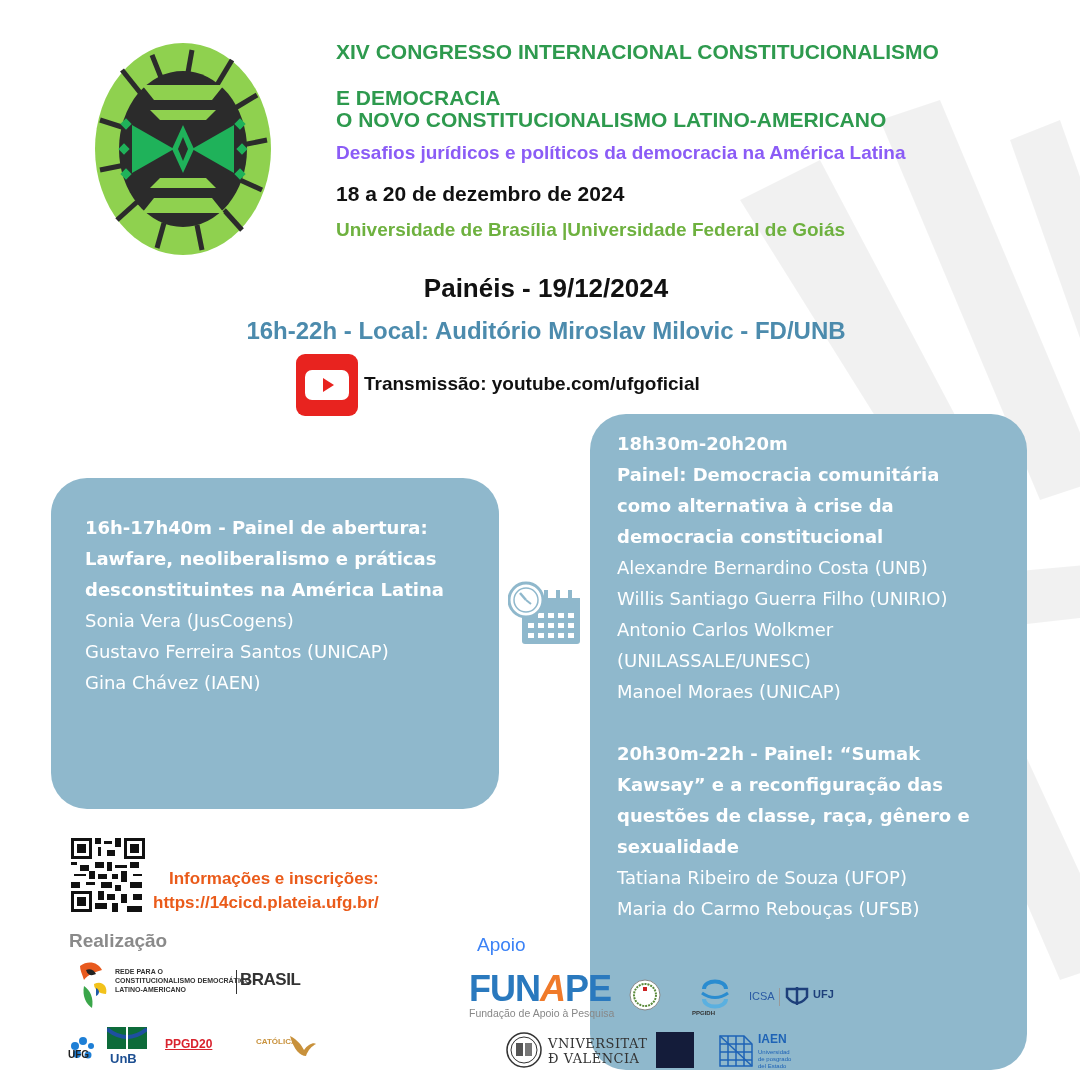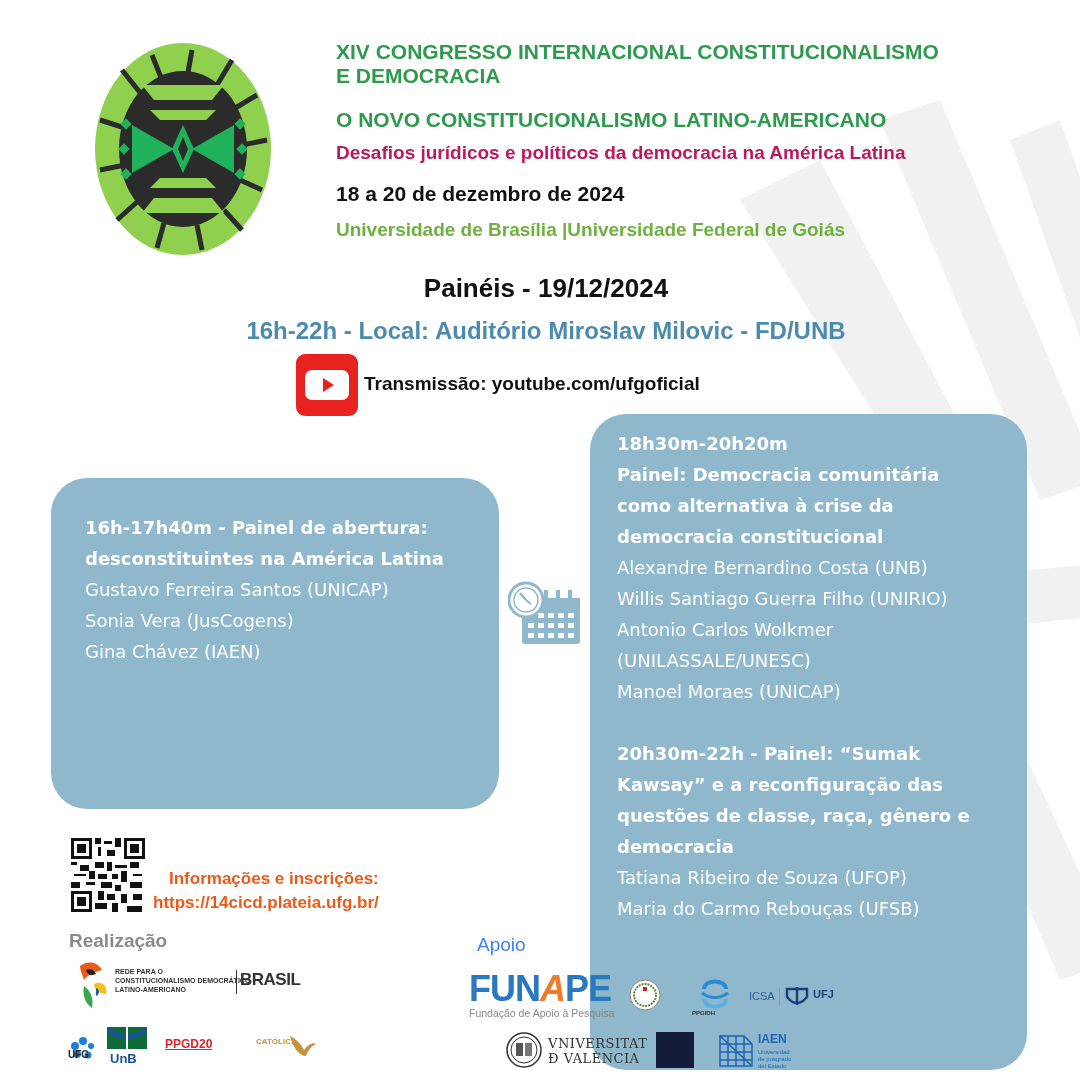--- a/index.html
+++ b/index.html
@@ -14,21 +14,21 @@
 
   
   .watermark { position: absolute; right: -120px; top: 80px; width: 520px; height: 900px; opacity: 0.05; pointer-events: none; }
 
   
   .logo { left: 92px; top: 40px; width: 182px; height: 218px; }
   .title-line {
     left: 336px; font-weight: bold; color: #2e9a4e; font-size: 21px; letter-spacing: 0px;
     font-family: "Liberation Sans", sans-serif; white-space: nowrap;
   }
-  .subtitle { left: 336px; top: 142px; font-size: 19px; font-weight: bold; color: #be185d; white-space: nowrap; font-family: "Liberation Sans", sans-serif; }
+  .subtitle { left: 336px; top: 142px; font-size: 19px; font-weight: bold; color: #8b5cf6; white-space: nowrap; font-family: "Liberation Sans", sans-serif; }
   .dates { left: 336px; top: 182px; font-size: 21px; font-weight: bold; color: #111; white-space: nowrap; font-family: "Liberation Sans", sans-serif; }
   .unis { left: 336px; top: 219px; font-size: 19px; font-weight: bold; color: #6eb13f; white-space: nowrap; font-family: "Liberation Sans", sans-serif; }
 
   .paineis { left: 0; width: 1092px; top: 273px; text-align: center; font-size: 26px; font-weight: bold; color: #111; font-family: "Liberation Sans", sans-serif; }
   .local { left: 0; width: 1092px; top: 317px; text-align: center; font-size: 24px; font-weight: bold; color: #4c8bad; font-family: "Liberation Sans", sans-serif; }
 
   .yt { left: 296px; top: 354px; width: 62px; height: 62px; background: #e8231f; border-radius: 9px; }
   .yt .inner { position: absolute; left: 9px; top: 16px; width: 44px; height: 30px; background: #fff; border-radius: 7px; }
   .yt .tri { position: absolute; left: 18px; top: 8px; width: 0; height: 0; border-left: 11px solid #e8231f; border-top: 7px solid transparent; border-bottom: 7px solid transparent; }
   .transmissao { left: 364px; top: 373px; font-size: 19px; font-weight: bold; color: #111; white-space: nowrap; font-family: "Liberation Sans", sans-serif; }
@@ -127,41 +127,42 @@
     <rect x="28" y="105" width="8" height="8" transform="rotate(45 32 109)"></rect>
     <rect x="30" y="130" width="8" height="8" transform="rotate(45 34 134)"></rect>
     <rect x="144" y="80" width="8" height="8" transform="rotate(45 148 84)"></rect>
     <rect x="146" y="105" width="8" height="8" transform="rotate(45 150 109)"></rect>
     <rect x="144" y="130" width="8" height="8" transform="rotate(45 148 134)"></rect>
   </g>
   <polygon points="91,97 96,109 91,121 86,109" fill="#2b2b2b"></polygon>
 </svg>
 
 <div class="abs title-line" style="top:40px">XIV CONGRESSO INTERNACIONAL CONSTITUCIONALISMO</div>
-<div class="abs title-line" style="top:64px">E DEMOCRACIA</div>
+<div class="abs title-line" style="top:86px">E DEMOCRACIA</div>
 <div class="abs title-line" style="top:108px">O NOVO CONSTITUCIONALISMO LATINO-AMERICANO</div>
 <div class="abs subtitle">Desafios jurídicos e políticos da democracia na América Latina</div>
 <div class="abs dates">18 a 20 de dezembro de 2024</div>
 <div class="abs unis">Universidade de Brasília |Universidade Federal de Goiás</div>
 
 <div class="abs paineis">Painéis - 19/12/2024</div>
 <div class="abs local">16h-22h - Local: Auditório Miroslav Milovic - FD/UNB</div>
 
 <div class="abs yt">
   <div class="inner">
       <div class="tri"></div>
     </div>
 </div>
 <div class="abs transmissao">Transmissão: youtube.com/ufgoficial</div>
 
 <div class="abs panel panel-left">
   <div class="p-bold">16h-17h40m - Painel de abertura:</div>
+  <div class="p-bold">Lawfare, neoliberalismo e práticas</div>
   <div class="p-bold">desconstituintes na América Latina</div>
+  <div class="p-reg">Sonia Vera (JusCogens)</div>
   <div class="p-reg">Gustavo Ferreira Santos (UNICAP)</div>
-  <div class="p-reg">Sonia Vera (JusCogens)</div>
   <div class="p-reg">Gina Chávez (IAEN)</div>
 </div>
 
 <svg class="abs cal" viewBox="0 0 76 66">
   <rect x="14" y="18" width="58" height="46" rx="3" fill="#8fb8cc"></rect>
   <rect x="14" y="18" width="58" height="10" fill="#8fb8cc"></rect>
   <g fill="#8fb8cc">
       <rect x="36" y="10" width="4" height="12"></rect>
       <rect x="48" y="10" width="4" height="12"></rect>
       <rect x="60" y="10" width="4" height="12"></rect>
@@ -195,21 +196,21 @@
   <div class="p-bold">democracia constitucional</div>
   <div class="p-reg">Alexandre Bernardino Costa (UNB)</div>
   <div class="p-reg">Willis Santiago Guerra Filho (UNIRIO)</div>
   <div class="p-reg">Antonio Carlos Wolkmer</div>
   <div class="p-reg">(UNILASSALE/UNESC)</div>
   <div class="p-reg">Manoel Moraes (UNICAP)</div>
   <div class="spacer"></div>
   <div class="p-bold">20h30m-22h - Painel: “Sumak</div>
   <div class="p-bold">Kawsay” e a reconfiguração das</div>
   <div class="p-bold">questões de classe, raça, gênero e</div>
-  <div class="p-bold">democracia</div>
+  <div class="p-bold">sexualidade</div>
   <div class="p-reg">Tatiana Ribeiro de Souza (UFOP)</div>
   <div class="p-reg">Maria do Carmo Rebouças (UFSB)</div>
 </div>
 
 <svg class="abs qr" viewBox="0 0 25 25" shape-rendering="crispEdges">
   <rect width="25" height="25" fill="#fff"></rect>
   <g fill="#111">
     <rect x="0" y="0" width="7" height="7"></rect>
       <rect x="1" y="1" width="5" height="5" fill="#fff"></rect>
       <rect x="2" y="2" width="3" height="3"></rect>

